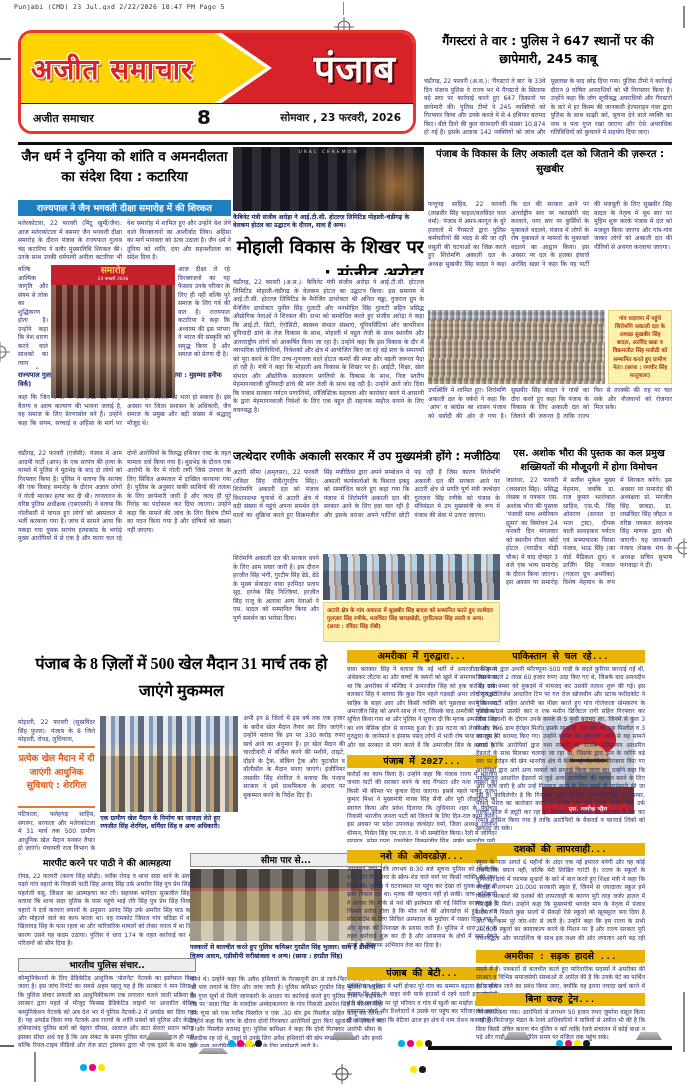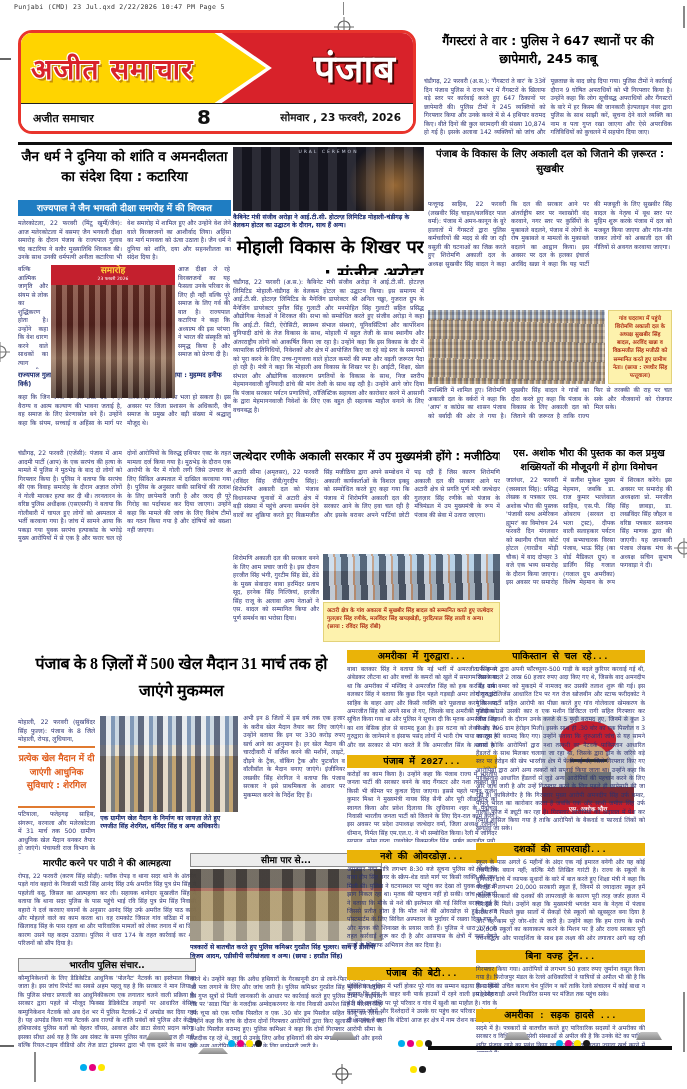--- a/index.html
+++ b/index.html
@@ -244,26 +244,26 @@
   <div class="abs" style="left:476px;top:650px;width:169px;">
     <div>
       <div class="bhead">पाकिस्तान से चल रहे...</div>
       <div class="bodytxt" style="height:170px;margin-bottom:8px;font-size:6px;">उर्फ बम्बर द्वारा अपनी फॉरच्यूनर-500 गाड़ी के बदले कुरियर करवाई गई थी, जिसके बदले 2 लाख 60 हजार रुपए अदा किए गए थे, जिसके बाद अमनदीप सिंह उर्फ बम्बर को मुकदमे में नामजद कर उसकी तलाश शुरू की गई। इस दौरान इंटेलिजेंस आधारित टिप पर गत रोज खोजबीन और स्टाफ फरीदकोट ने पुलिस पार्टी सहित आरोपी का पीछा करते हुए गांव गोलेवाला खेमकरण के नजदीक उसे उसकी कार व एक मशीन डिजिटल रागी सहित गिरफ्तार कर लिया। तलाशी के दौरान उनके कब्जे से 5 फुट्टी बरामद हुए, जिनमें से कुल 3 किलो, 796 ग्राम हेरोइन मिली। इसके साथ ही .30 बोर का एक पिस्तौल व 3 कारतूस भी बरामद किए गए। उन्होंने बताया कि शुरुआती जांच से यह सामने आया है कि आरोपियों द्वारा नशा तस्करी का नैटवर्क पाकिस्तान आधारित हैंडलरों के साथ मिलकर चलाया जा रहा था, जिसके द्वारा ड्रोन के जरिये बड़े स्तर पर हेरोइन की खेप भारतीय क्षेत्र में फेंकी गई थी, जिसे गिरफ्तार किए गए आरोपियों द्वारा आगे अन्य तस्करों को सप्लाई किया जाता था। उन्होंने कहा कि पाकिस्तान आधारित हैंडलरों से जुड़े अन्य आरोपियों की पहचान करने के लिए और जांच जारी है और उन्हें गिरफ्तार करने के लिए पहले ही छापेमारी की जा रही है। काबिलेगौर है कि गिरफ्तार मुख्य आरोपी अमनदीप सिंह उर्फ बम्बर, पीपुले भारत का कारोबार करता है जबकि एक और साथी जमील सिंह उर्फ गोल्डी फौज में ड्यूटी कर रहा है। गिरफ्तार आरोपियों को अदालत में पेश कर रिमांड हासिल किया गया है ताकि आरोपियों के बैकवर्ड व फारवर्ड लिंकों को खंगाला जा सके।</div>
     </div>
     <div>
       <div class="bhead">दशकों की लापरवाही...</div>
       <div class="bodytxt" style="height:84px;margin-bottom:8px;font-size:6px;">स्कूल के पास अगले 6 महीनों के अंदर एक नई इमारत बनेगी और यह कोई राजनीतिक बयान नहीं; बल्कि मेरी लिखित गारंटी है। राज्य के स्कूलों के बुनियादी ढांचे में व्यापक सुधारों के बारे में बात करते हुए शिक्षा मंत्री ने कहा कि पंजाब में लगभग 20,000 सरकारी स्कूल हैं, जिनमें से ज्यादातर स्कूल हमें पिछली सरकारों की दशकों की लापरवाही के कारण पूरी तरह जर्जर हालत में विरासत में मिले। उन्होंने कहा कि मुख्यमंत्री भगवंत मान के नेतृत्व में पंजाब सरकार ने पिछले कुछ सालों में सैकड़ों ऐसे स्कूलों को खूबसूरत बना दिया है और यह काम पूरे जोर-शोर से जारी है। उन्होंने कहा कि हम राज्य के सभी 20,000 स्कूलों का कायाकल्प करने के मिशन पर हैं और राज्य सरकार पूरी वचनबद्धता और पारदर्शिता के साथ इस लक्ष्य की ओर लगातार आगे बढ़ रही है।</div>
     </div>
     <div>
+      <div class="bhead">अमरीका : सड़क हादसे ...</div>
+      <div class="bodytxt" style="height:28px;font-size:6px;">सदमे में है। पत्रकारों से बातचीत करते हुए पारिवारिक सदस्यों ने अमरीका की सरकार व विभिन्न समाजसेवी संस्थाओं से अपील की है कि उनके बेटे का पार्थिव शरीर पंजाब लाने का प्रबंध किया जाए, क्योंकि वह इतना ज्यादा खर्च करने में असमर्थ हैं।</div>
+    </div>
+    <div>
       <div class="bhead">बिना वज्ह ट्रेन...</div>
       <div class="bodytxt" style="height:36px;margin-bottom:8px;font-size:6px;">गिरफ्तार किया गया। आरोपियों से लगभग 50 हजार रुपए जुर्माना वसूल किया गया है। फिरोजपुर मंडल के रेलवे अधिकारियों ने यात्रियों से अपील भी की है कि बिना किसी उचित कारण चेन पुलिंग न करें ताकि रेलवे संचालन में कोई बाधा न पड़े और गाड़ी अपने निर्धारित समय पर मंजिल तक पहुंच सके।</div>
-    </div>
-    <div>
-      <div class="bhead">अमरीका : सड़क हादसे ...</div>
-      <div class="bodytxt" style="height:28px;font-size:6px;">सदमे में है। पत्रकारों से बातचीत करते हुए पारिवारिक सदस्यों ने अमरीका की सरकार व विभिन्न समाजसेवी संस्थाओं से अपील की है कि उनके बेटे का पार्थिव शरीर पंजाब लाने का प्रबंध किया जाए, क्योंकि वह इतना ज्यादा खर्च करने में असमर्थ हैं।</div>
     </div>
   </div>
 
   <div class="abs greymark" style="left:146px;top:1032px;"></div>
   <div class="abs" style="left:228px;top:1032px;">
     <span class="dot" style="background:#00adee;"></span><span class="dot" style="background:#e6007e;"></span><span class="dot" style="background:#ffe600;"></span><span class="dot" style="background:#1a1a1a;"></span>
   </div>
   <div class="abs greymark" style="left:330px;top:1032px;"></div>
   <div class="abs" style="left:398px;top:1032px;">
     <span class="dot" style="background:#00adee;"></span><span class="dot" style="background:#e6007e;"></span><span class="dot" style="background:#ffe600;"></span><span class="dot" style="background:#1a1a1a;"></span>

